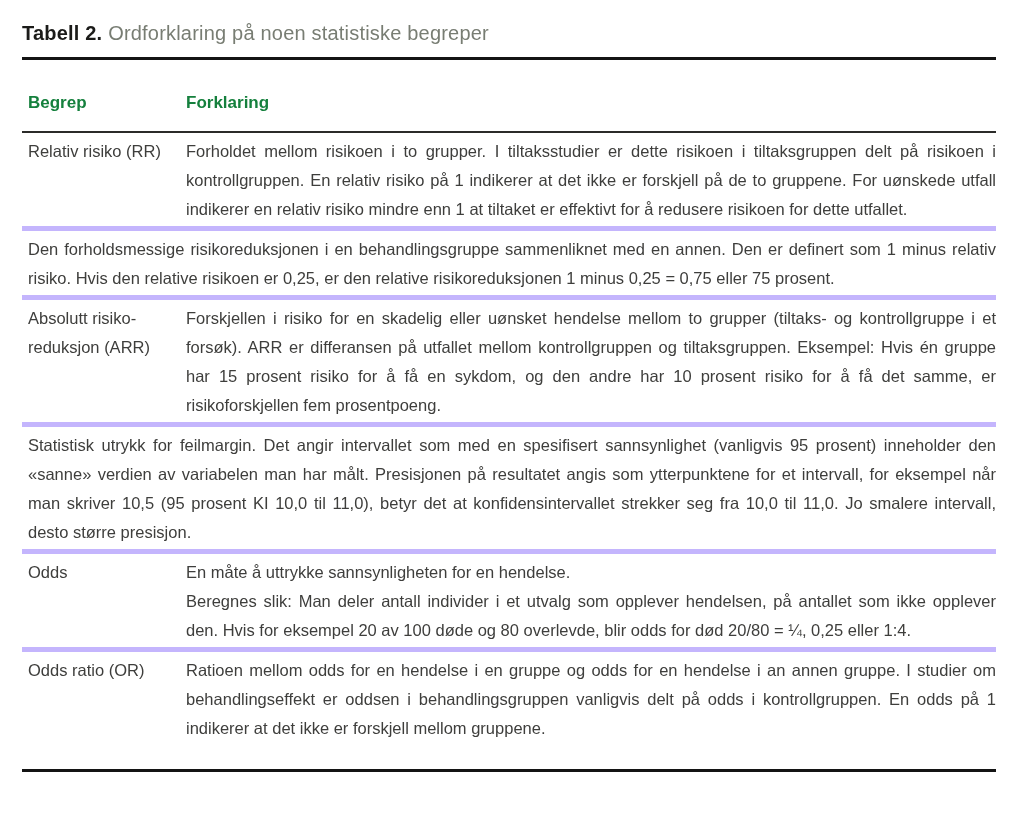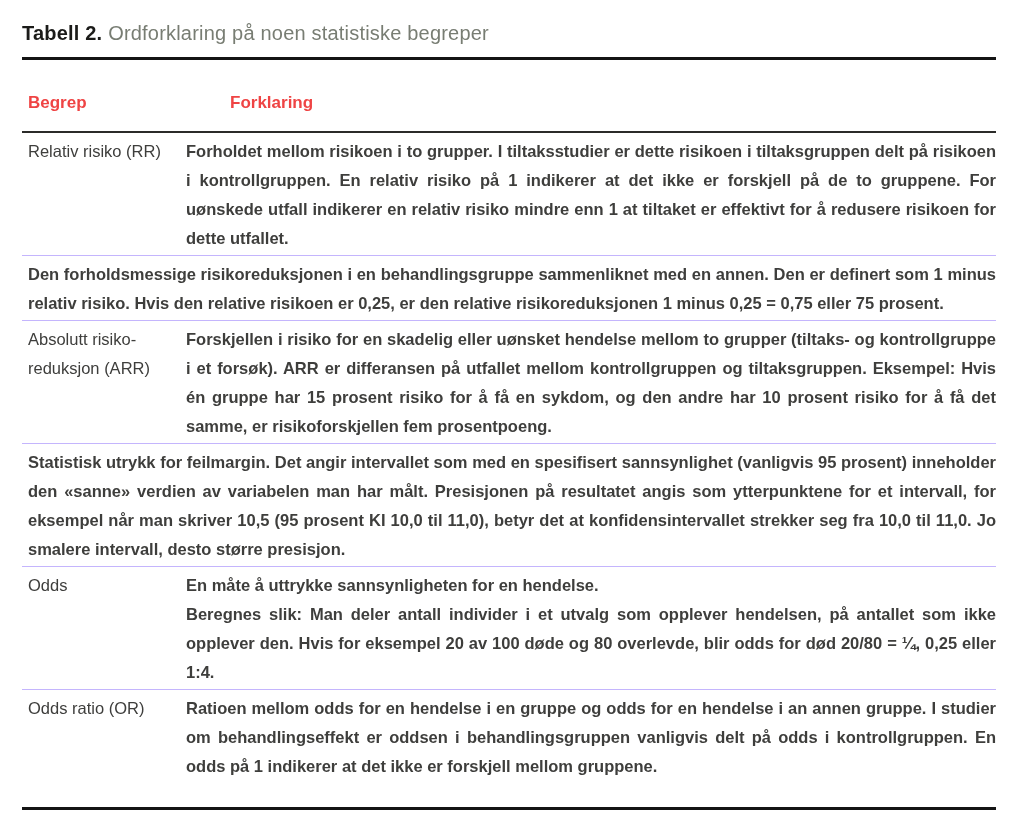--- a/index.html
+++ b/index.html
@@ -38,45 +38,43 @@
   .rule-bottom { margin-top: 0; }
 
   
   .thead {
     display: flex;
     padding: 32px 0 17px 6px;
     border-bottom: 2px solid #2b2b29;
     font-weight: bold;
     font-size: 17px;
     line-height: 22px;
-    color: #ef4444;
-    gap: 44px;
+    color: #15803d;
   }
   .col-term {
     width: 158px;
     flex: 0 0 158px;
   }
   .col-def {
     flex: 1 1 auto;
     min-width: 0;
   }
   .row {
     display: flex;
     padding: 4px 0 2px 6px;
-    border-bottom: 1px solid #c4b5fd;
+    border-bottom: 5px solid #c4b5fd;
     font-size: 16.5px;
     line-height: 29px;
   }
   .row:last-child {
     border-bottom: none;
     padding-bottom: 26px;
   }
   .row .col-def .para {
     text-align: justify;
-    font-weight: bold;
   }
 </style>
 </head>
 <body>
 
 <div class="page">
 
   <div class="caption">
     <span class="bold-label">Tabell 2.</span>
     <span class="gray-text">Ordforklaring på noen statistiske begreper</span>

